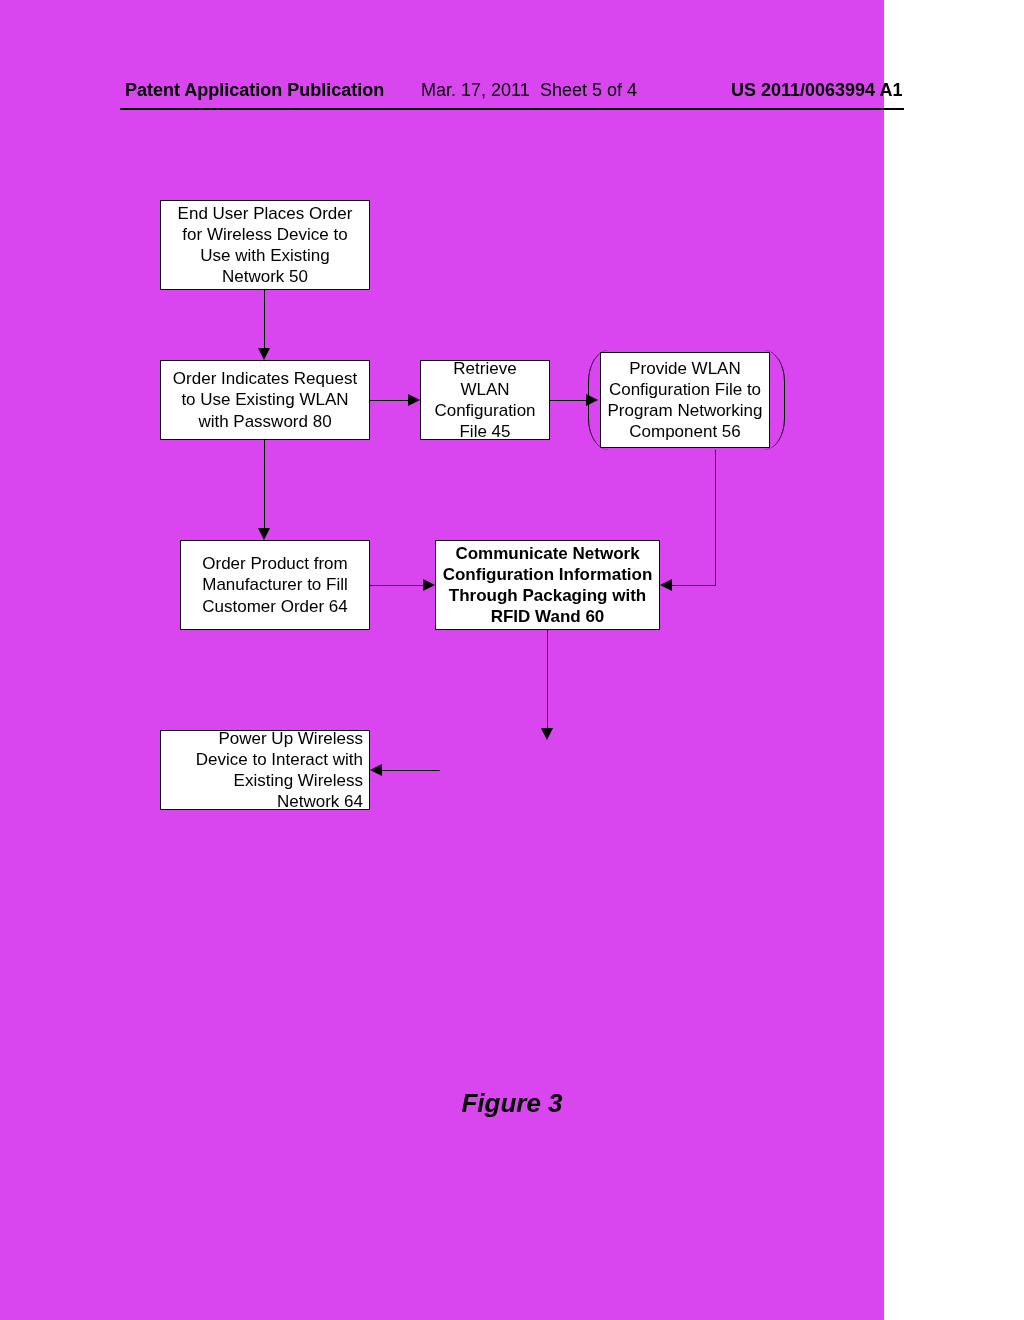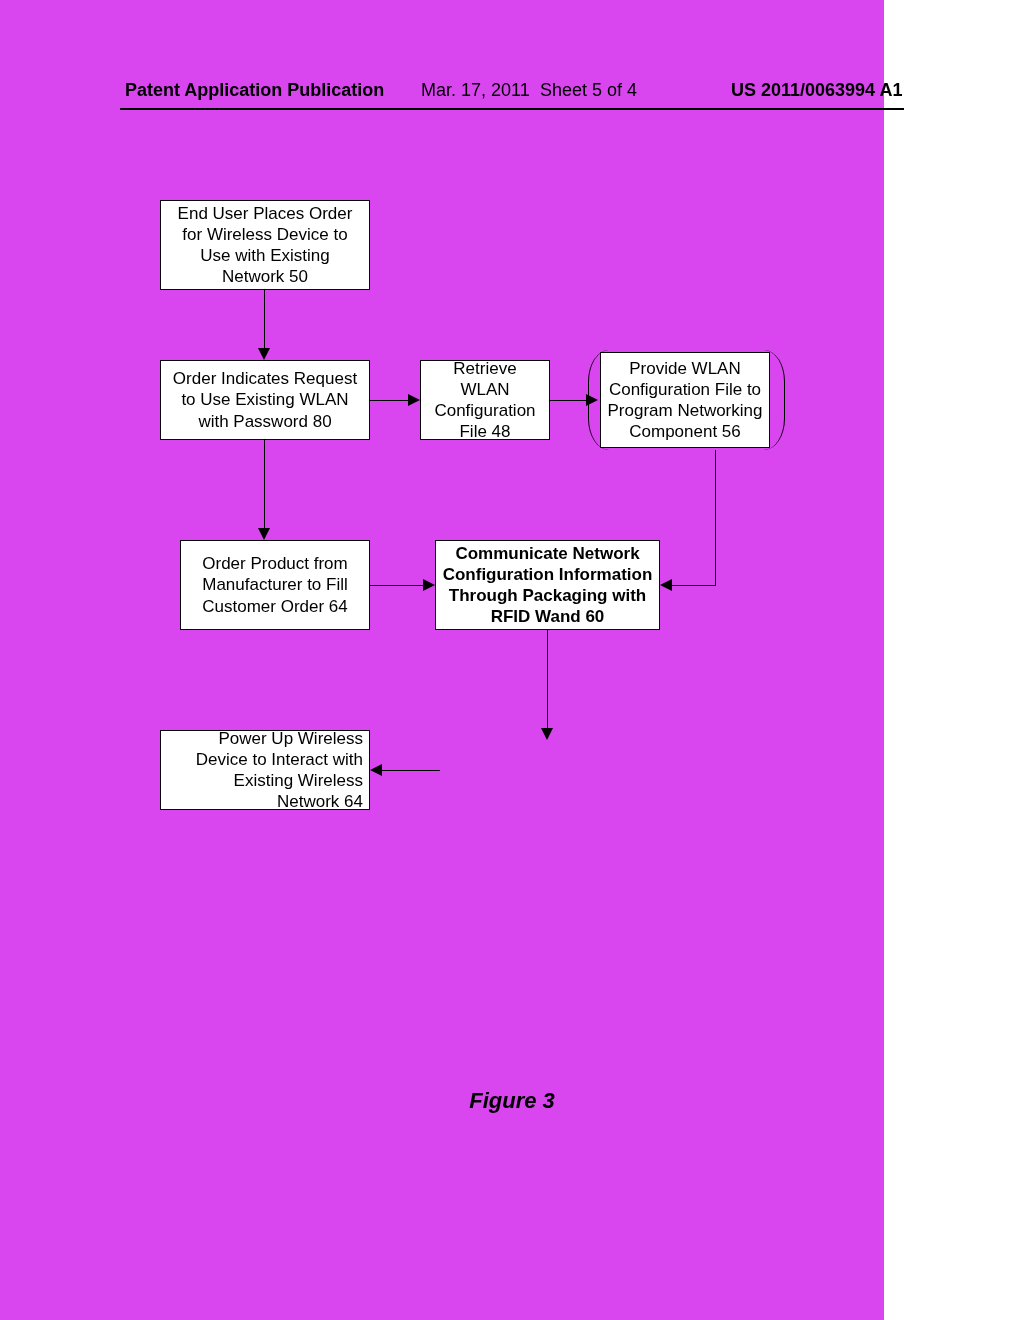--- a/index.html
+++ b/index.html
@@ -109,21 +109,21 @@
   }
 
   .figlabel {
     position: absolute;
     left: 0;
     top: 1088px;
     width: 1024px;
     text-align: center;
     font-style: italic;
     font-weight: bold;
-    font-size: 22px;
+    font-size: 26px;
   }
 
   
   .arrow-v, .arrow-h {
     position: absolute;
     background: #000;
   }
   .arrow-v { width: 1px; }
   .arrow-h { height: 1px; }
   .ah-down, .ah-up, .ah-left, .ah-right {
@@ -144,21 +144,21 @@
     <span class="date">Mar. 17, 2011</span>
     <span class="sheet">Sheet 5 of 4</span>
     <span class="pubno">US 2011/0063994 A1</span>
   </div>
   <div class="hr"></div>
 
   <div class="diagram">
 
     <div id="box50" class="box">End User Places Order for Wireless Device to Use with Existing Network 50</div>
     <div id="box52" class="box">Order Indicates Request to Use Existing WLAN with Password 80</div>
-    <div id="box54" class="box">Retrieve WLAN Configuration File 48</div>
+    <div id="box54" class="box">Retrieve WLAN Configuration File 45</div>
     <div id="box56" class="box">Provide WLAN Configuration File to Program Networking Component 56</div>
     <div id="box58" class="box">Order Product from Manufacturer to Fill Customer Order 64</div>
     <div id="box60" class="box">Communicate Network Configuration Information Through Packaging with RFID Wand 60</div>
     <div id="box64" class="box">Power Up Wireless Device to Interact with Existing Wireless Network 64</div>
 
     <div id="arcL" class="arc"></div>
     <div id="arcR" class="arc"></div>
 
     <div class="arrow-v" style="left:114px; top:90px; height:60px;"></div>
     <div class="ah-down" style="left:108px; top:148px;"></div>

